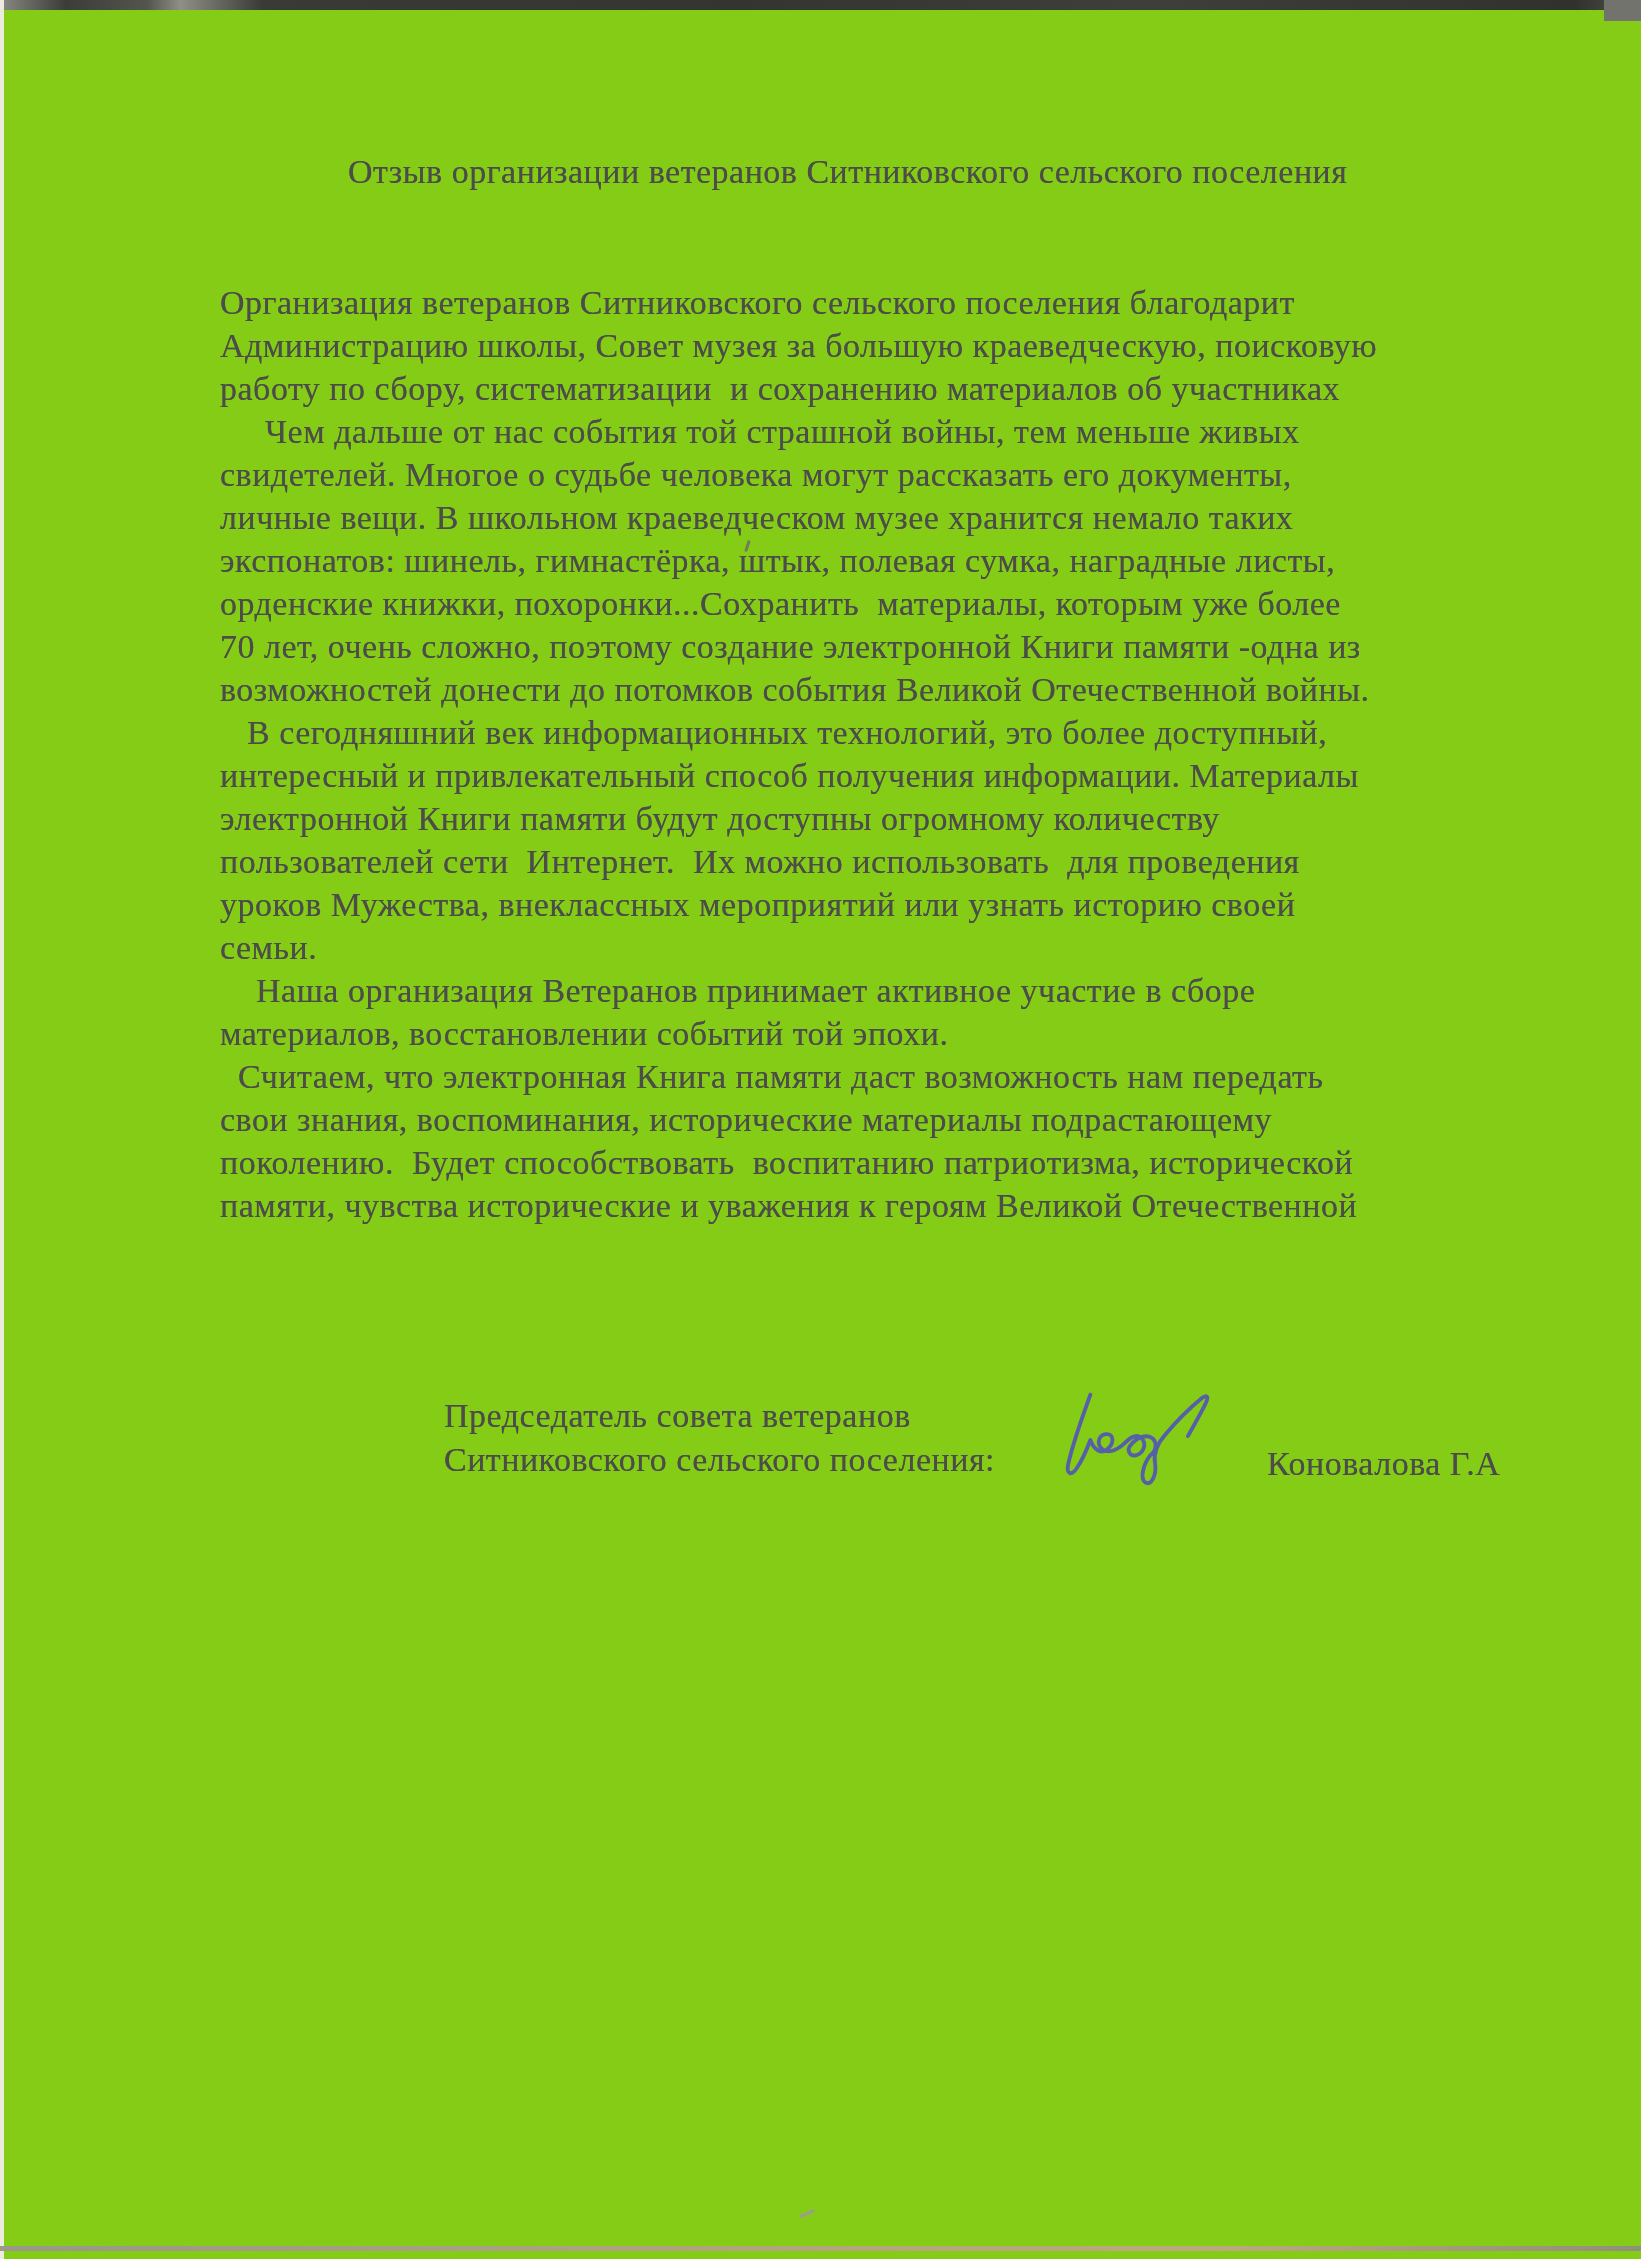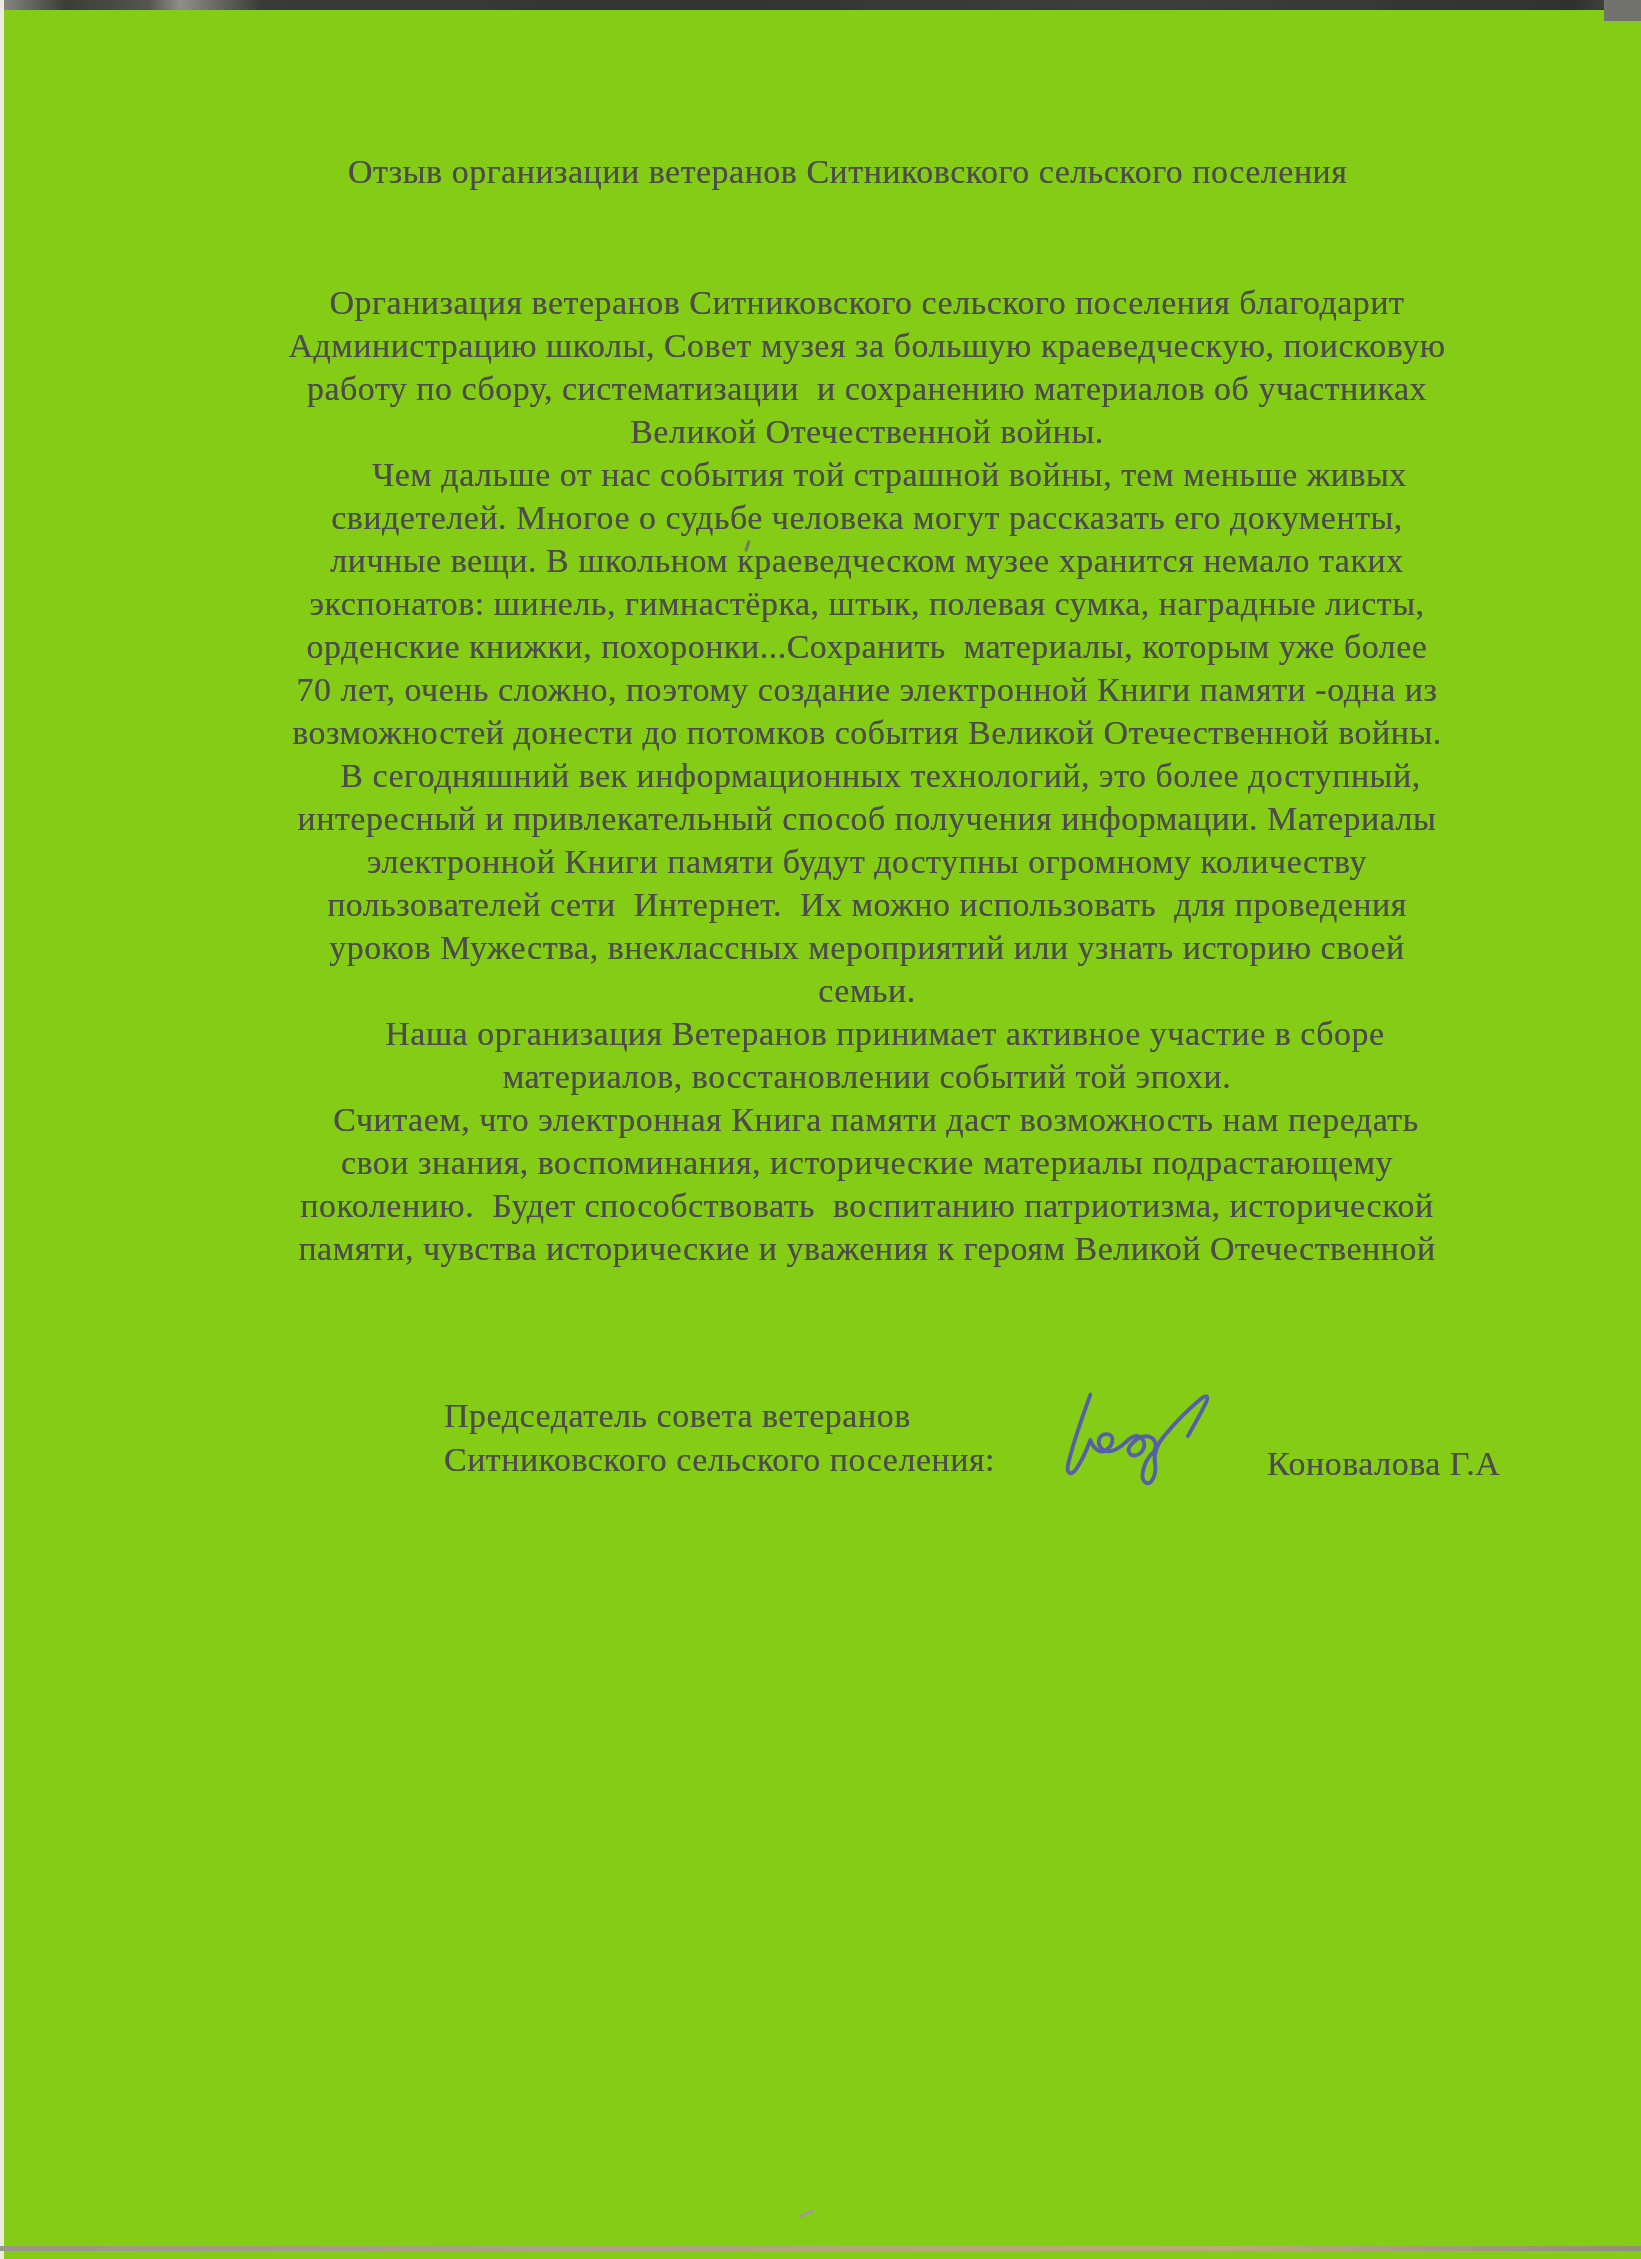--- a/index.html
+++ b/index.html
@@ -59,21 +59,20 @@
     left: 220px; top: 281px;
     width: 1294px;
     font-size: 34px;
     line-height: 43px;
     letter-spacing: 0.5px;
     text-shadow: 0 0 0.6px rgba(76,76,74,0.75);
   }
   .line {
     white-space: pre-wrap;
     min-height: 43px;
-    text-align: center;
   }
   .sig-block {
     position: absolute;
     left: 424px; top: 1394px;
     font-size: 34px;
     line-height: 44px;
     letter-spacing: 0.5px;
     text-shadow: 0 0 0.6px rgba(76,76,74,0.75);
   }
   .sig-line { white-space: pre; margin-left: 20px; }
@@ -118,21 +117,20 @@
   <div class="scan-corner"></div>
   <div class="scan-left"></div>
   <div class="scan-bottom"></div>
 
   <div class="doc-title">Отзыв организации ветеранов Ситниковского сельского поселения</div>
 
   <div class="body-text">
       <div class="line">Организация ветеранов Ситниковского сельского поселения благодарит</div>
       <div class="line">Администрацию школы, Совет музея за большую краеведческую, поисковую</div>
       <div class="line">работу по сбору, систематизации  и сохранению материалов об участниках</div>
-      <div class="line">Великой Отечественной войны.</div>
       <div class="line">     Чем дальше от нас события той страшной войны, тем меньше живых</div>
       <div class="line">свидетелей. Многое о судьбе человека могут рассказать его документы,</div>
       <div class="line">личные вещи. В школьном краеведческом музее хранится немало таких</div>
       <div class="line">экспонатов: шинель, гимнастёрка, штык, полевая сумка, наградные листы,</div>
       <div class="line">орденские книжки, похоронки...Сохранить  материалы, которым уже более</div>
       <div class="line">70 лет, очень сложно, поэтому создание электронной Книги памяти -одна из</div>
       <div class="line">возможностей донести до потомков события Великой Отечественной войны.</div>
       <div class="line">   В сегодняшний век информационных технологий, это более доступный,</div>
       <div class="line">интересный и привлекательный способ получения информации. Материалы</div>
       <div class="line">электронной Книги памяти будут доступны огромному количеству</div>

